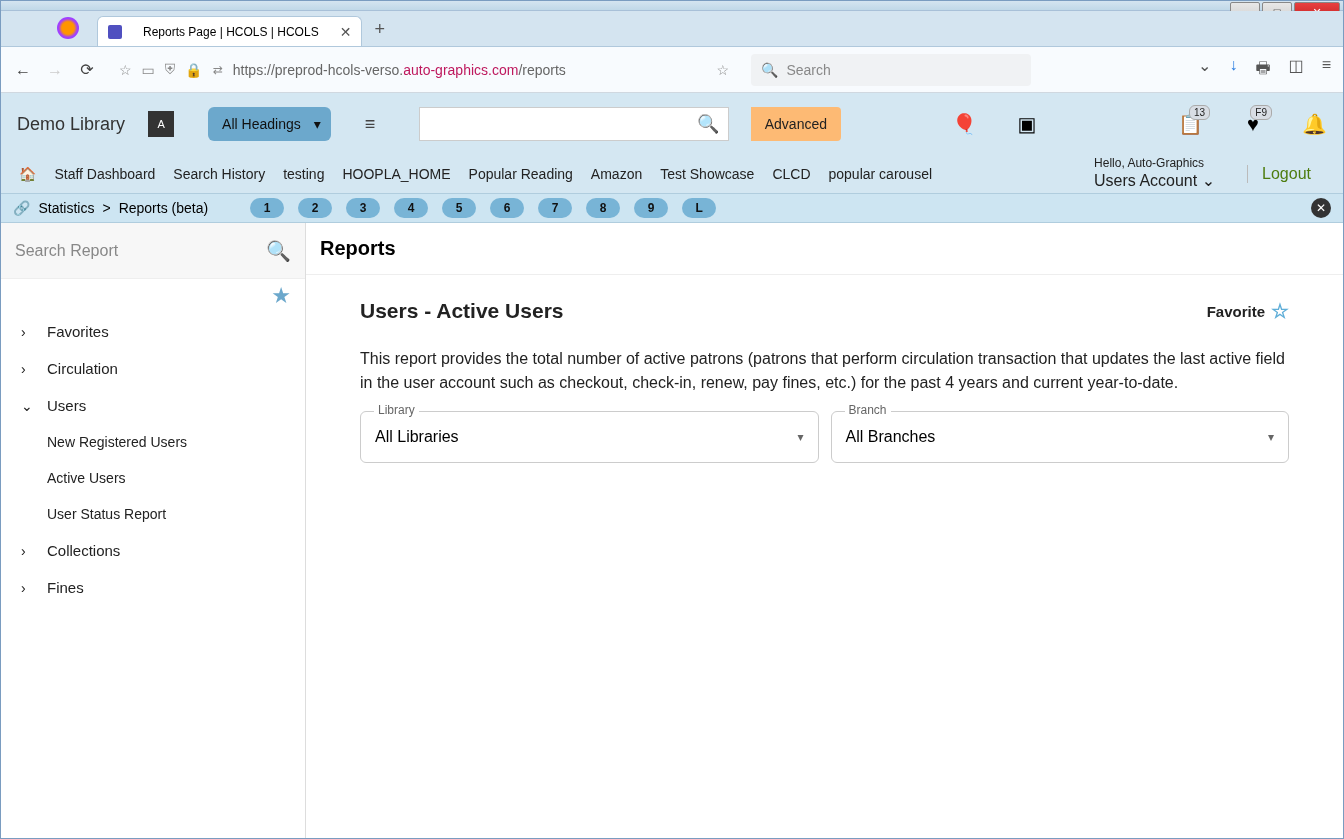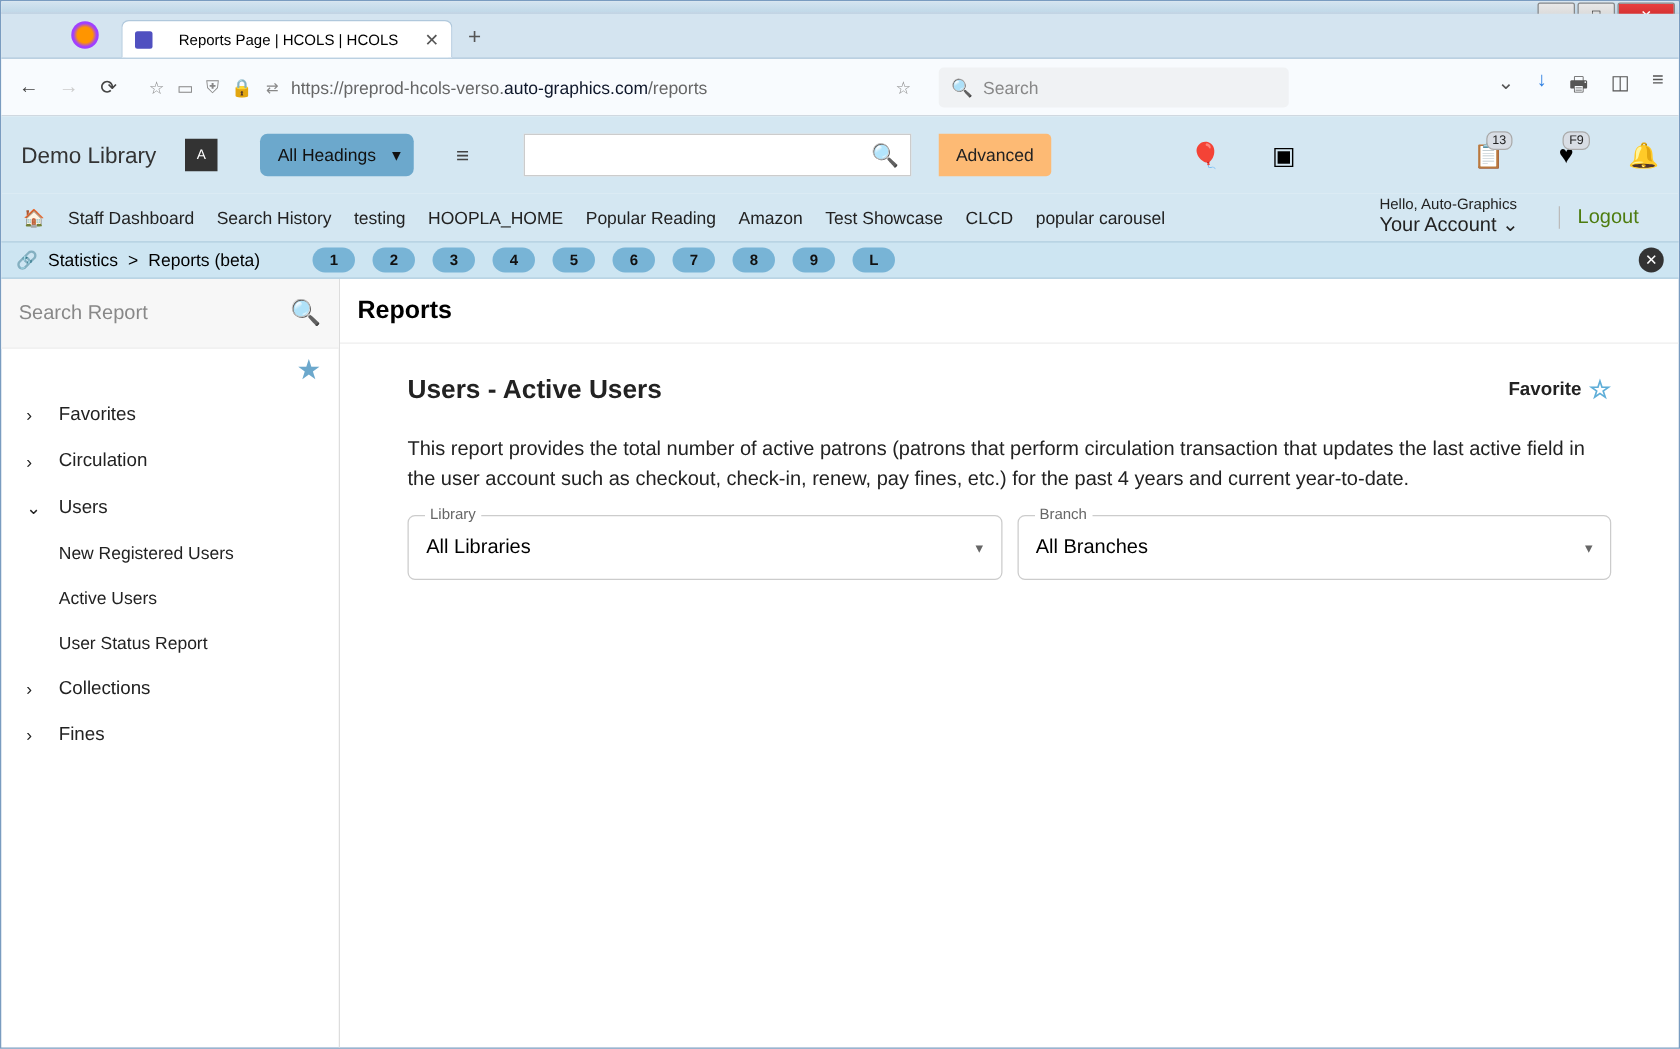--- a/index.html
+++ b/index.html
@@ -18,21 +18,21 @@
     .tab { background: #fff; border: 1px solid #b0c8dc; border-bottom: none; border-radius: 6px 6px 0 0; padding: 6px 10px; display: flex; align-items: center; gap: 21px; margin-left: 40px; height: 30px; font-size: 12px; min-width: 210px; }
     .tab-favicon { width: 14px; height: 14px; background: #5050c0; border-radius: 2px; }
     .tab-close { color: #555; font-size: 14px; margin-left: auto; }
     .tab-plus { margin-left: 12px; margin-bottom: 6px; color: #555; font-size: 18px; }
 
     
     .toolbar { height: 46px; background: #f8fbfe; display: flex; align-items: center; gap: 12px; padding: 0 12px; border-bottom: 1px solid #d0d8e0; }
     .nav-btn { width: 20px; color: #444; font-size: 16px; text-align: center; }
     .nav-btn.disabled { color: #ccc; }
     .urlbar { flex: 0 0 630px; display: flex; align-items: center; gap: 10px; height: 32px; padding: 0 10px; font-size: 14px; color: #666; }
-    .urlbar .domain { color: #0f172a; }
+    .urlbar .domain { color: #be185d; }
     .searchbox { flex: 0 0 280px; display: flex; align-items: center; gap: 8px; height: 32px; background: #f0f2f4; border-radius: 4px; padding: 0 10px; color: #888; font-size: 14px; }
     .toolbar-icons { margin-left: auto; display: flex; gap: 18px; color: #555; font-size: 16px; }
 
     
     .app-header { background: #d4e7f2; height: 62px; display: flex; align-items: center; padding: 0 8px; gap: 22px; }
     .lib-name { font-size: 18px; color: #333; margin-right: auto; padding-left: 8px; }
     .lang-icon { width: 26px; height: 26px; background: #333; display:inline-flex; align-items:center; justify-content:center; color:white; font-size:11px; margin-right: 12px; }
     .heading-select { background: #6ca8cc; color: #111; height: 34px; border-radius: 6px; padding: 0 30px 0 14px; display:flex; align-items:center; font-size: 14px; position:relative; margin-right: 2px; }
     .heading-select::after { content:'▾'; position:absolute; right:10px; }
     .db-icon { width: 22px; margin: 0 10px; color:#444; font-size: 18px; }
@@ -50,21 +50,21 @@
     
     .nav-menu { height: 38px; background:#d4e7f2; display:flex; align-items:center; gap: 18px; padding: 0 18px; font-size: 14px; color:#222; }
 
     
     .crumb-bar { height: 30px; background:#cde5f2; display:flex; align-items:center; padding: 0 12px; gap:8px; font-size:14px; border-top:1px solid #b0cdde; border-bottom:1px solid #b0cdde; position:relative;}
     .pill { background:#78b4d6; width: 34px; height: 20px; border-radius: 10px; display:inline-flex; align-items:center; justify-content:center; font-size:12px; font-weight:bold; color:#111; margin-left: 6px; }
     .crumb-close { margin-left:auto; width:20px; height:20px; background:#333; color:white; border-radius:50%; display:inline-flex; align-items:center; justify-content:center; font-size:12px; }
 
     
     .main { display:flex; height: calc(839px - 10px - 36px - 46px - 62px - 38px - 30px); }
-    .sidebar { width: 271px; border-right:1px solid #ddd; display:flex; flex-direction:column; }
+    .sidebar { width: 305px; border-right:1px solid #ddd; display:flex; flex-direction:column; }
     .search-report { height: 56px; display:flex; align-items:center; padding: 0 14px; background:#f7f7f7; border-bottom:1px solid #eee; color:#888; font-size:16px;}
     .search-report .mag { margin-left:auto; color:#222; font-size:20px; }
     .star-line { height: 34px; display:flex; align-items:center; justify-content:flex-end; padding-right: 14px; color:#6ca8cc; font-size: 22px; }
     .tree-item { padding: 10px 20px; display:flex; align-items:center; gap: 14px; font-size: 15px; color:#222; }
     .tree-item.sub { padding-left: 46px; font-size: 14px; }
     .chev { width: 12px; font-size: 14px; }
 
     .content { flex:1; display:flex; flex-direction:column; }
     .content-header { padding: 14px 14px; font-size: 20px; font-weight: bold; border-bottom:1px solid #eee; }
     .content-body { padding: 24px 54px; }
@@ -155,21 +155,21 @@
   <span>Search History</span>
   <span>testing</span>
   <span>HOOPLA_HOME</span>
   <span>Popular Reading</span>
   <span>Amazon</span>
   <span>Test Showcase</span>
   <span>CLCD</span>
   <span>popular carousel</span>
   <div class="account-box" style="margin-left:auto">
     <div>Hello, Auto-Graphics</div>
-    <div class="big"><span>Your Account</span> <span>⌄</span></div>
+    <div class="big"><span>Users Account</span> <span>⌄</span></div>
   </div>
   <span class="logout">Logout</span>
 </div>
 
 <div class="crumb-bar">
   <span>🔗</span>
   <span>Statistics</span>
   <span>&gt;</span>
   <span>Reports (beta)</span>
   <span style="width:20px"></span>

